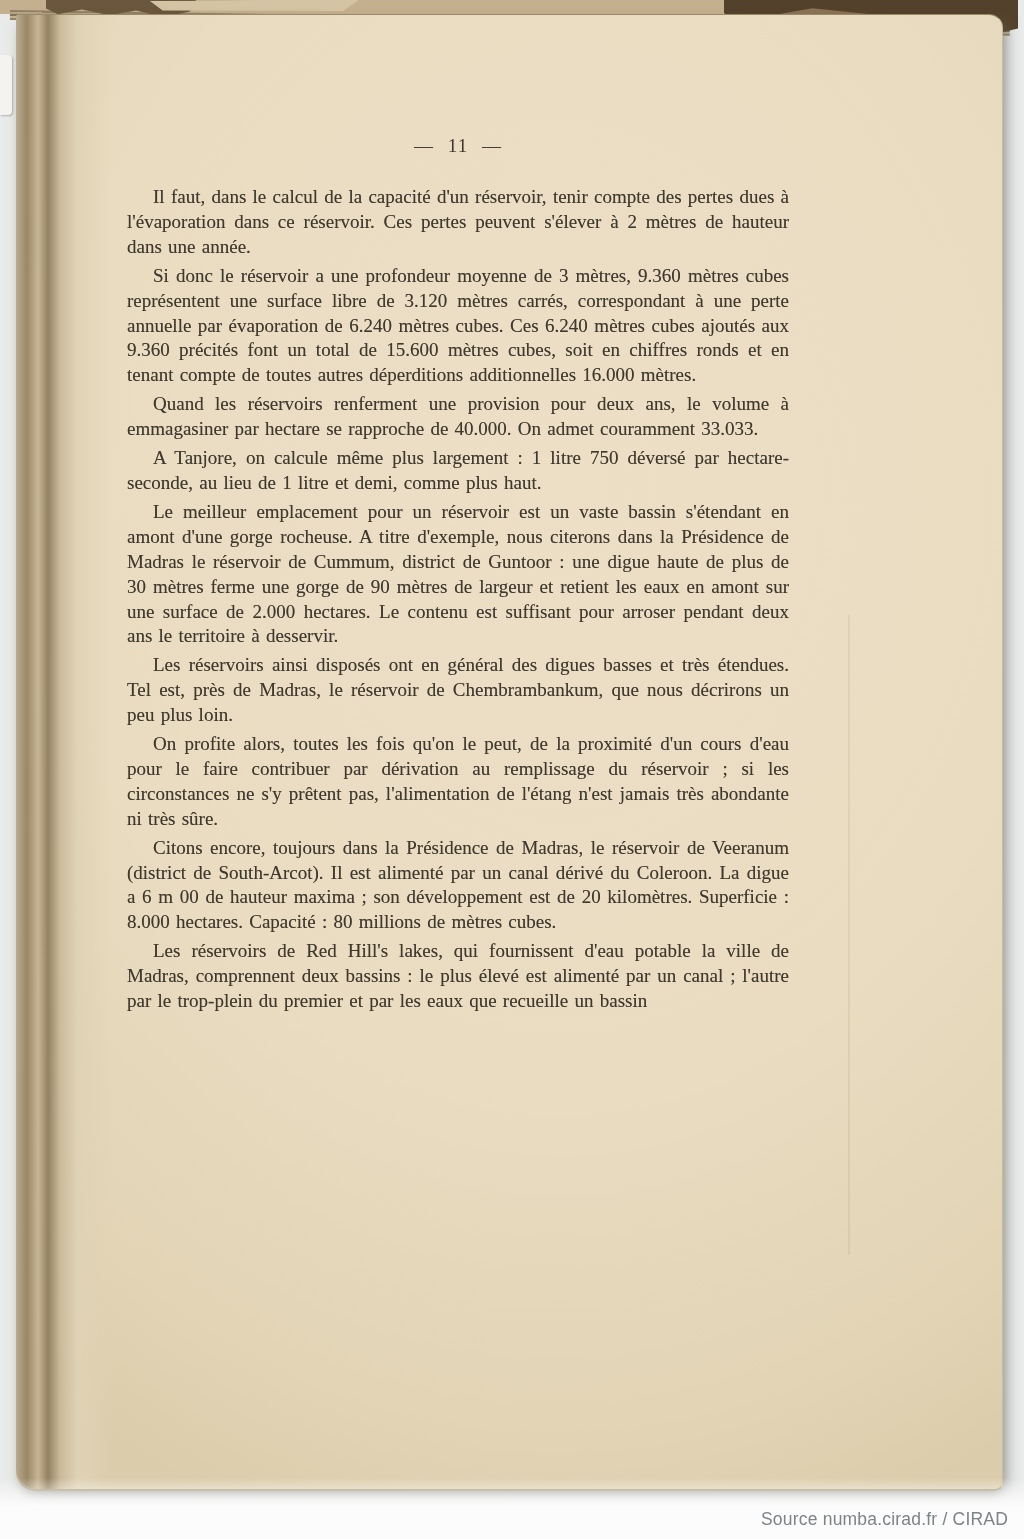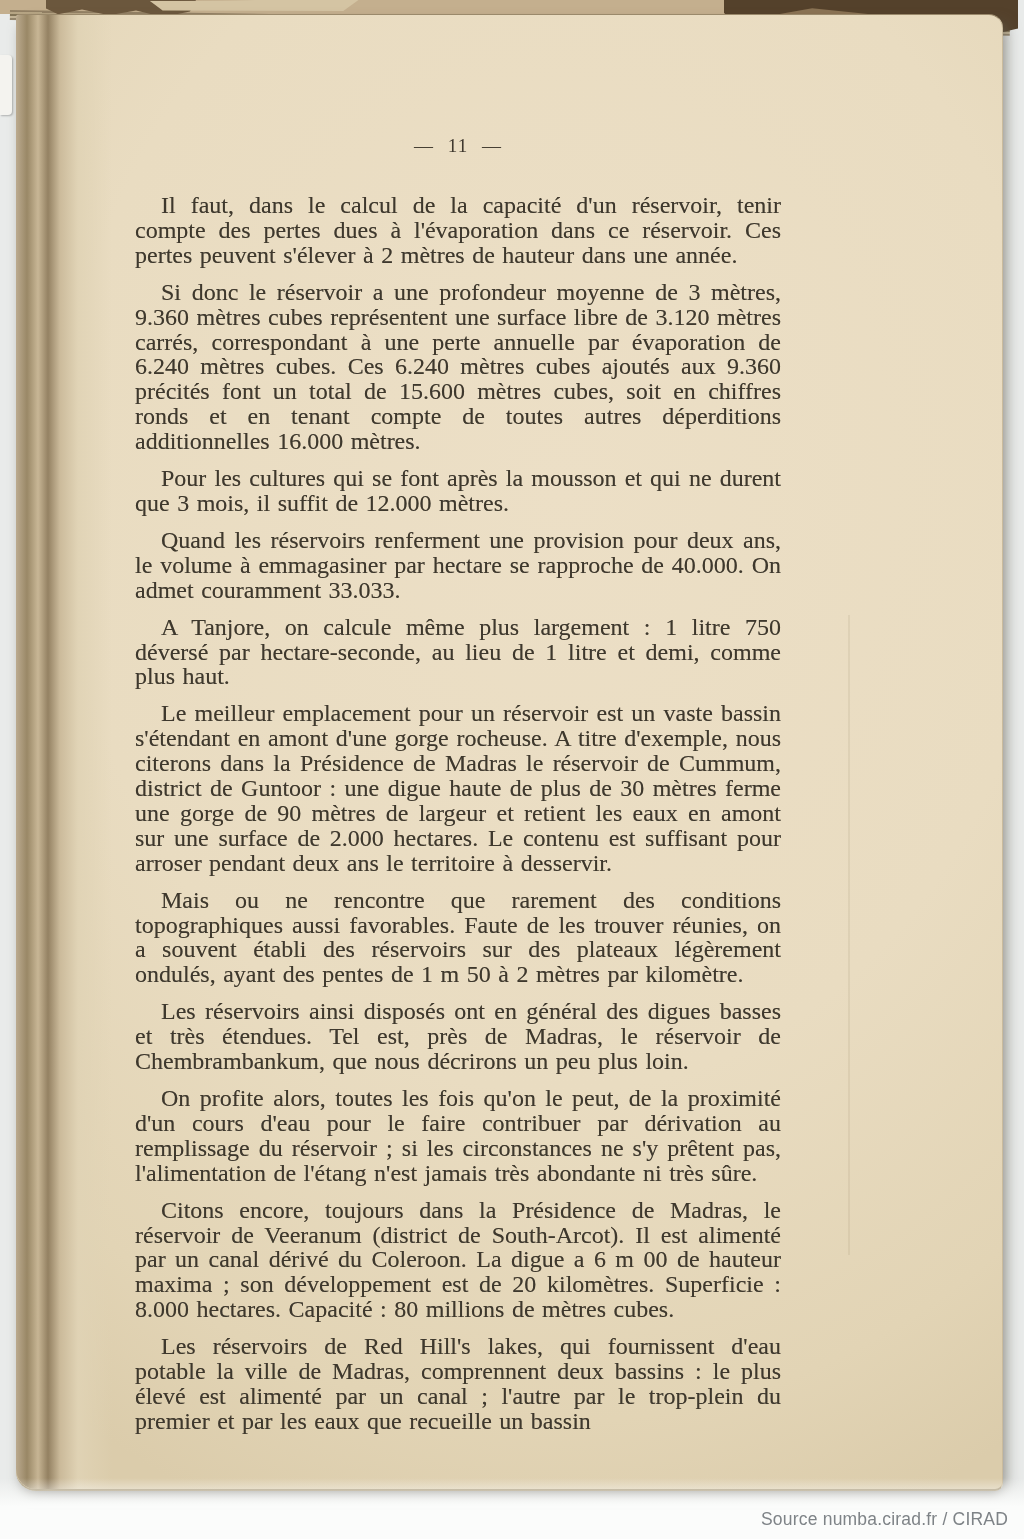--- a/index.html
+++ b/index.html
@@ -74,21 +74,21 @@
   
   .pageno{
     position:absolute;left:107px;top:120px;width:670px;
     text-align:center;font-size:19px;color:#3f382e;
     letter-spacing:1px;word-spacing:8px;
   }
   .text-block{
     position:absolute;left:107px;top:166px;width:670px;color:#3e382d;
   }
   .para{
-    margin:12px;font-size:24px;line-height:24.9px;
+    margin:4px;font-size:19px;line-height:24.9px;
     text-align:justify;text-indent:26px;word-spacing:1.5px;
     text-shadow:0 0 .5px rgba(62,56,45,.45);
   }
   
   .caption{
     position:absolute;right:16px;bottom:9px;
     font-family:Liberation Sans, sans-serif;font-size:17.5px;
     color:#7e8387;letter-spacing:.2px;
   }
 </style>
@@ -105,25 +105,23 @@
 
     <div class="page">
       <div class="gutter"></div>
       <div class="white-sliver"></div>
       <div class="crease"></div>
 
       <div class="pageno">— 11 —</div>
       <div class="text-block">
           <p class="para">Il faut, dans le calcul de la capacité d'un réservoir, tenir compte des pertes dues à l'évaporation dans ce réservoir. Ces pertes peuvent s'élever à 2 mètres de hauteur dans une année.</p>
           <p class="para">Si donc le réservoir a une profondeur moyenne de 3 mètres, 9.360 mètres cubes représentent une surface libre de 3.120 mètres carrés, correspondant à une perte annuelle par évaporation de 6.240 mètres cubes. Ces 6.240 mètres cubes ajoutés aux 9.360 précités font un total de 15.600 mètres cubes, soit en chiffres ronds et en tenant compte de toutes autres déperditions additionnelles 16.000 mètres.</p>
-          <p class="para">Pour les cultures qui se font après la mousson et qui ne durent que 3 mois, il suffit de 12.000 mètres.</p>
           <p class="para">Quand les réservoirs renferment une provision pour deux ans, le volume à emmagasiner par hectare se rapproche de 40.000. On admet couramment 33.033.</p>
           <p class="para">A Tanjore, on calcule même plus largement : 1 litre 750 déversé par hectare-seconde, au lieu de 1 litre et demi, comme plus haut.</p>
           <p class="para">Le meilleur emplacement pour un réservoir est un vaste bassin s'étendant en amont d'une gorge rocheuse. A titre d'exemple, nous citerons dans la Présidence de Madras le réservoir de Cummum, district de Guntoor : une digue haute de plus de 30 mètres ferme une gorge de 90 mètres de largeur et retient les eaux en amont sur une surface de 2.000 hectares. Le contenu est suffisant pour arroser pendant deux ans le territoire à desservir.</p>
-          <p class="para">Mais ou ne rencontre que rarement des conditions topographiques aussi favorables. Faute de les trouver réunies, on a souvent établi des réservoirs sur des plateaux légèrement ondulés, ayant des pentes de 1 m 50 à 2 mètres par kilomètre.</p>
           <p class="para">Les réservoirs ainsi disposés ont en général des digues basses et très étendues. Tel est, près de Madras, le réservoir de Chembrambankum, que nous décrirons un peu plus loin.</p>
           <p class="para">On profite alors, toutes les fois qu'on le peut, de la proximité d'un cours d'eau pour le faire contribuer par dérivation au remplissage du réservoir ; si les circonstances ne s'y prêtent pas, l'alimentation de l'étang n'est jamais très abondante ni très sûre.</p>
           <p class="para">Citons encore, toujours dans la Présidence de Madras, le réservoir de Veeranum (district de South-Arcot). Il est alimenté par un canal dérivé du Coleroon. La digue a 6 m 00 de hauteur maxima ; son développement est de 20 kilomètres. Superficie : 8.000 hectares. Capacité : 80 millions de mètres cubes.</p>
           <p class="para">Les réservoirs de Red Hill's lakes, qui fournissent d'eau potable la ville de Madras, comprennent deux bassins : le plus élevé est alimenté par un canal ; l'autre par le trop-plein du premier et par les eaux que recueille un bassin</p>
         </div>
     </div>
 
     <div class="photo-fade"></div>
   </div>
 

